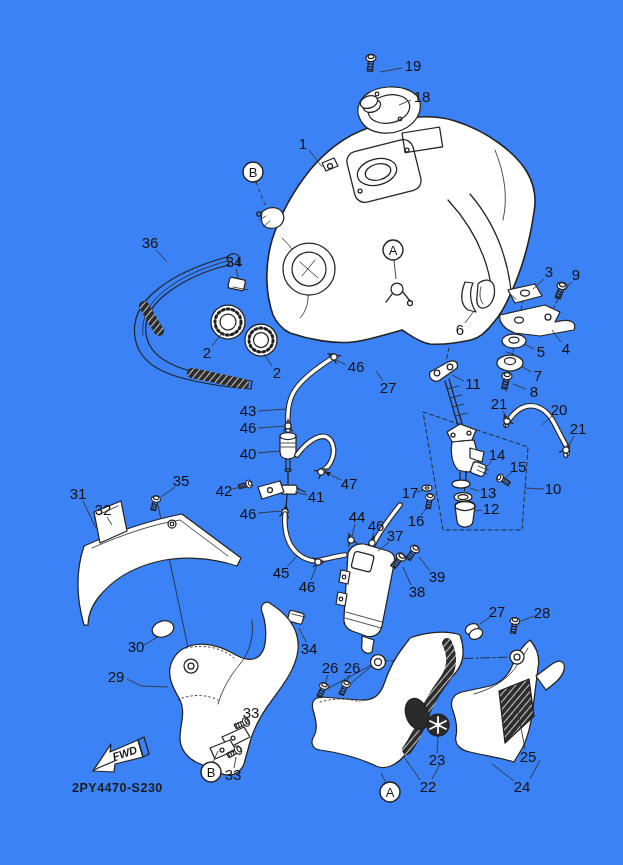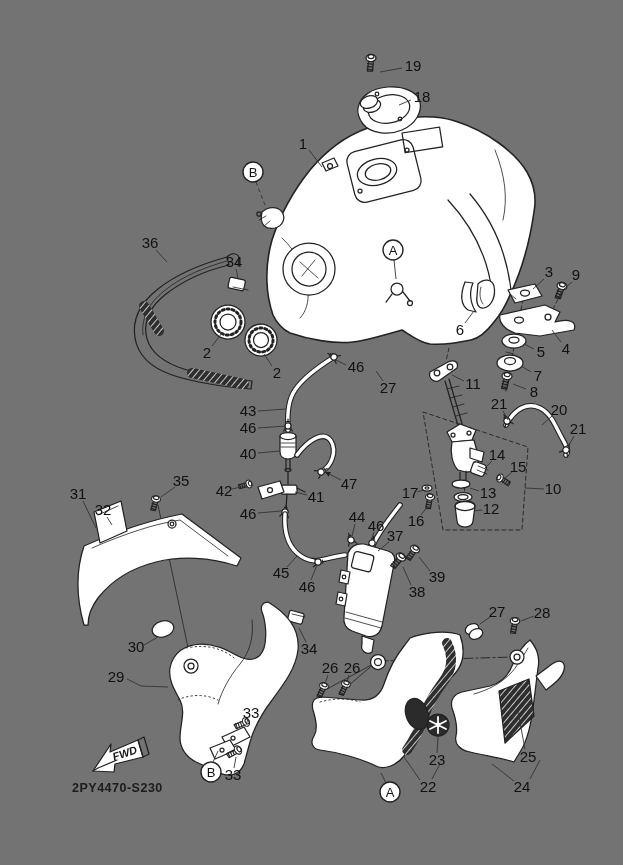--- a/index.html
+++ b/index.html
@@ -1,16 +1,16 @@
 <!DOCTYPE html>
 <html style="--ink: #222222; --label: #111111; --dark: #2b2b2b;"><head>
 <meta charset="utf-8">
 <style>
   html,body{margin:0;padding:0;background:#fff;}
-  .stage{position:relative;width:623px;height:865px;background:#737373;overflow:hidden;
+  .stage{position:relative;width:623px;height:865px;background:#3b82f6;overflow:hidden;
          font-family:"Liberation Sans",sans-serif;}
   .stage svg{position:absolute;left:0;top:0;}
   
   .art{stroke:var(--ink,#222);fill:none;stroke-width:1.25;stroke-linecap:round;stroke-linejoin:round;}
   .art .body{fill:#fff;}
   .art .heavy{stroke-width:1.6;}
   .art .thin{stroke-width:0.8;}
   .art .dash{stroke-dasharray:4 3;stroke-width:0.9;}
   .art .dashdot{stroke-dasharray:9 3 2 3;stroke-width:0.9;}
   .art .dot{stroke-dasharray:1.5 3;stroke-width:0.9;}

